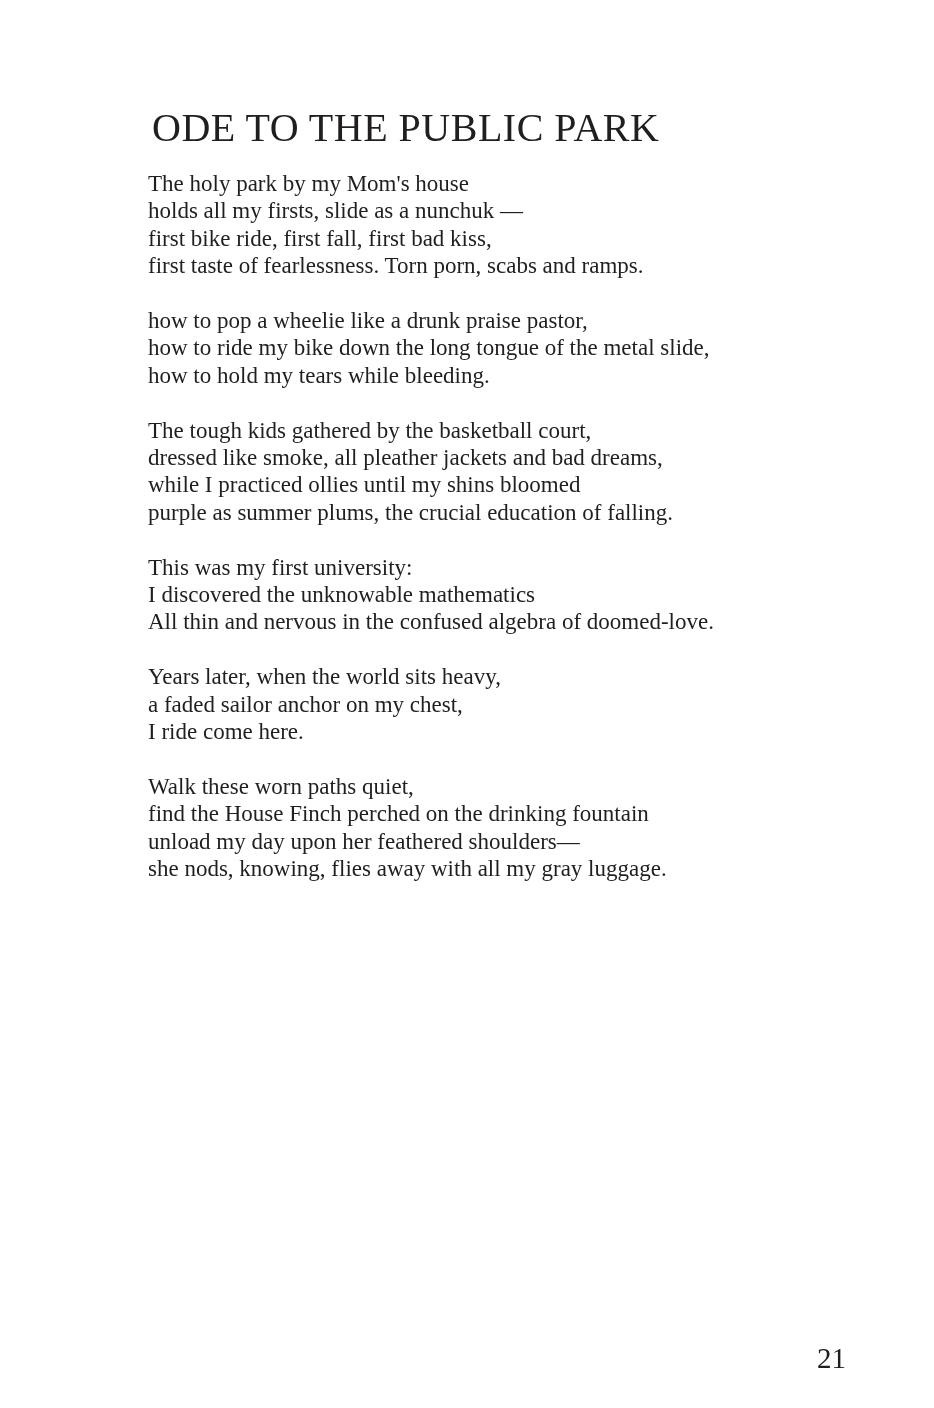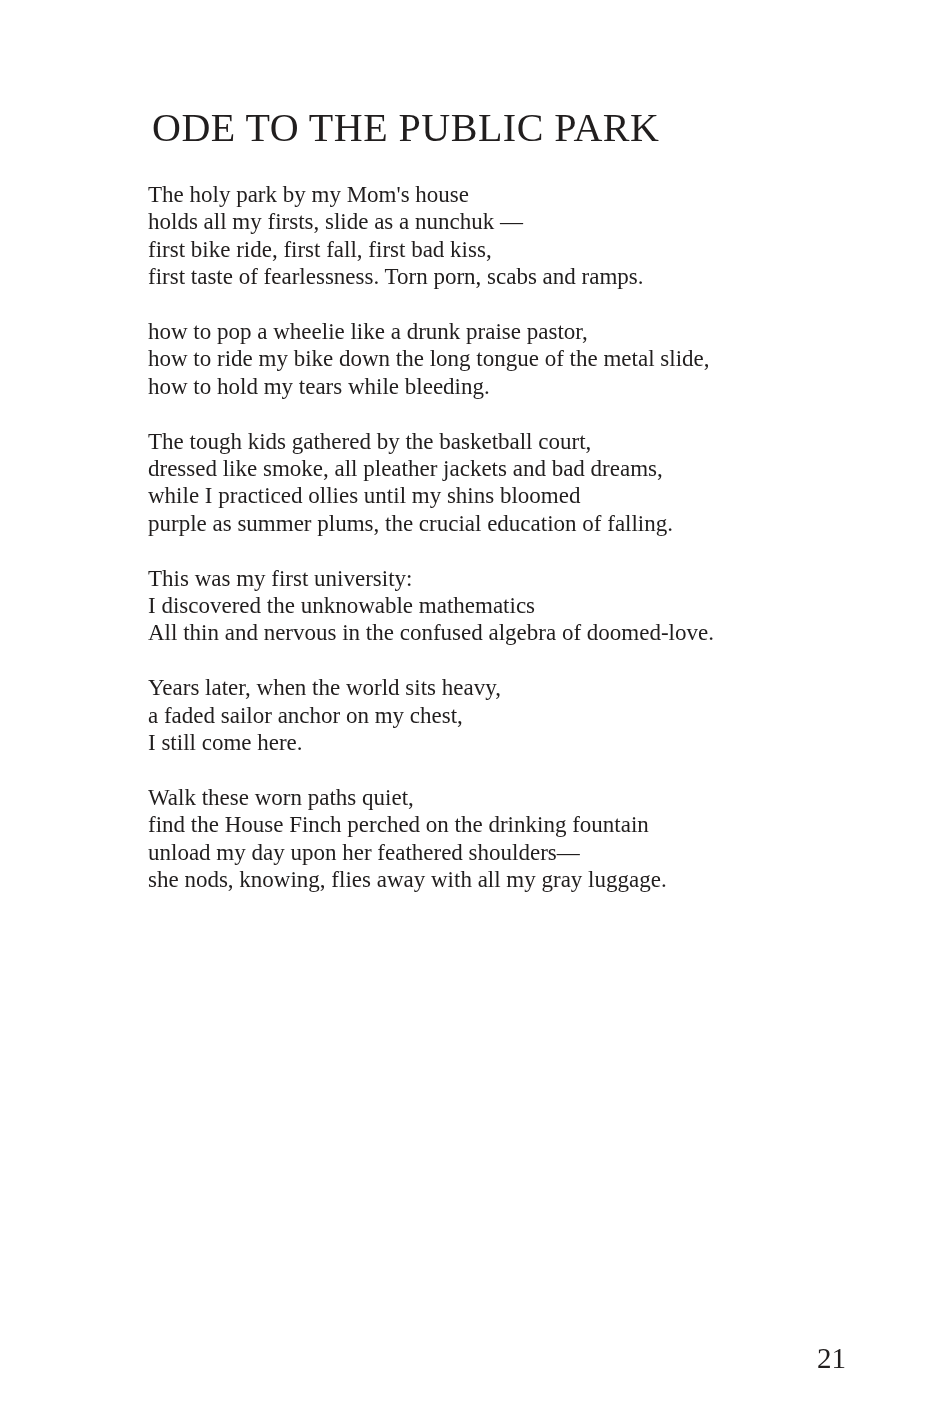--- a/index.html
+++ b/index.html
@@ -25,21 +25,21 @@
     font-size: 40px;
     font-weight: 400;
     line-height: 1;
     letter-spacing: 0.5px;
     white-space: nowrap;
     color: #211e1e;
   }
   .poem {
     position: absolute;
     left: 148px;
-    top: 181px;
+    top: 170px;
     font-size: 23px;
     line-height: 27.4px;
   }
   .stanza {
     margin: 0 0 27.4px 0;
     padding: 0;
   }
   .line {
     display: block;
     white-space: pre;
@@ -81,21 +81,21 @@
         <span class="line">purple as summer plums, the crucial education of falling.</span>
       </p>
       <p class="stanza">
         <span class="line">This was my first university:</span>
         <span class="line">I discovered the unknowable mathematics</span>
         <span class="line">All thin and nervous in the confused algebra of doomed-love.</span>
       </p>
       <p class="stanza">
         <span class="line">Years later, when the world sits heavy,</span>
         <span class="line">a faded sailor anchor on my chest,</span>
-        <span class="line">I still come here.</span>
+        <span class="line">I ride come here.</span>
       </p>
       <p class="stanza">
         <span class="line">Walk these worn paths quiet,</span>
         <span class="line">find the House Finch perched on the drinking fountain</span>
         <span class="line">unload my day upon her feathered shoulders—</span>
         <span class="line">she nods, knowing, flies away with all my gray luggage.</span>
       </p>
     </section>
 
   <span class="pageno">21</span>

